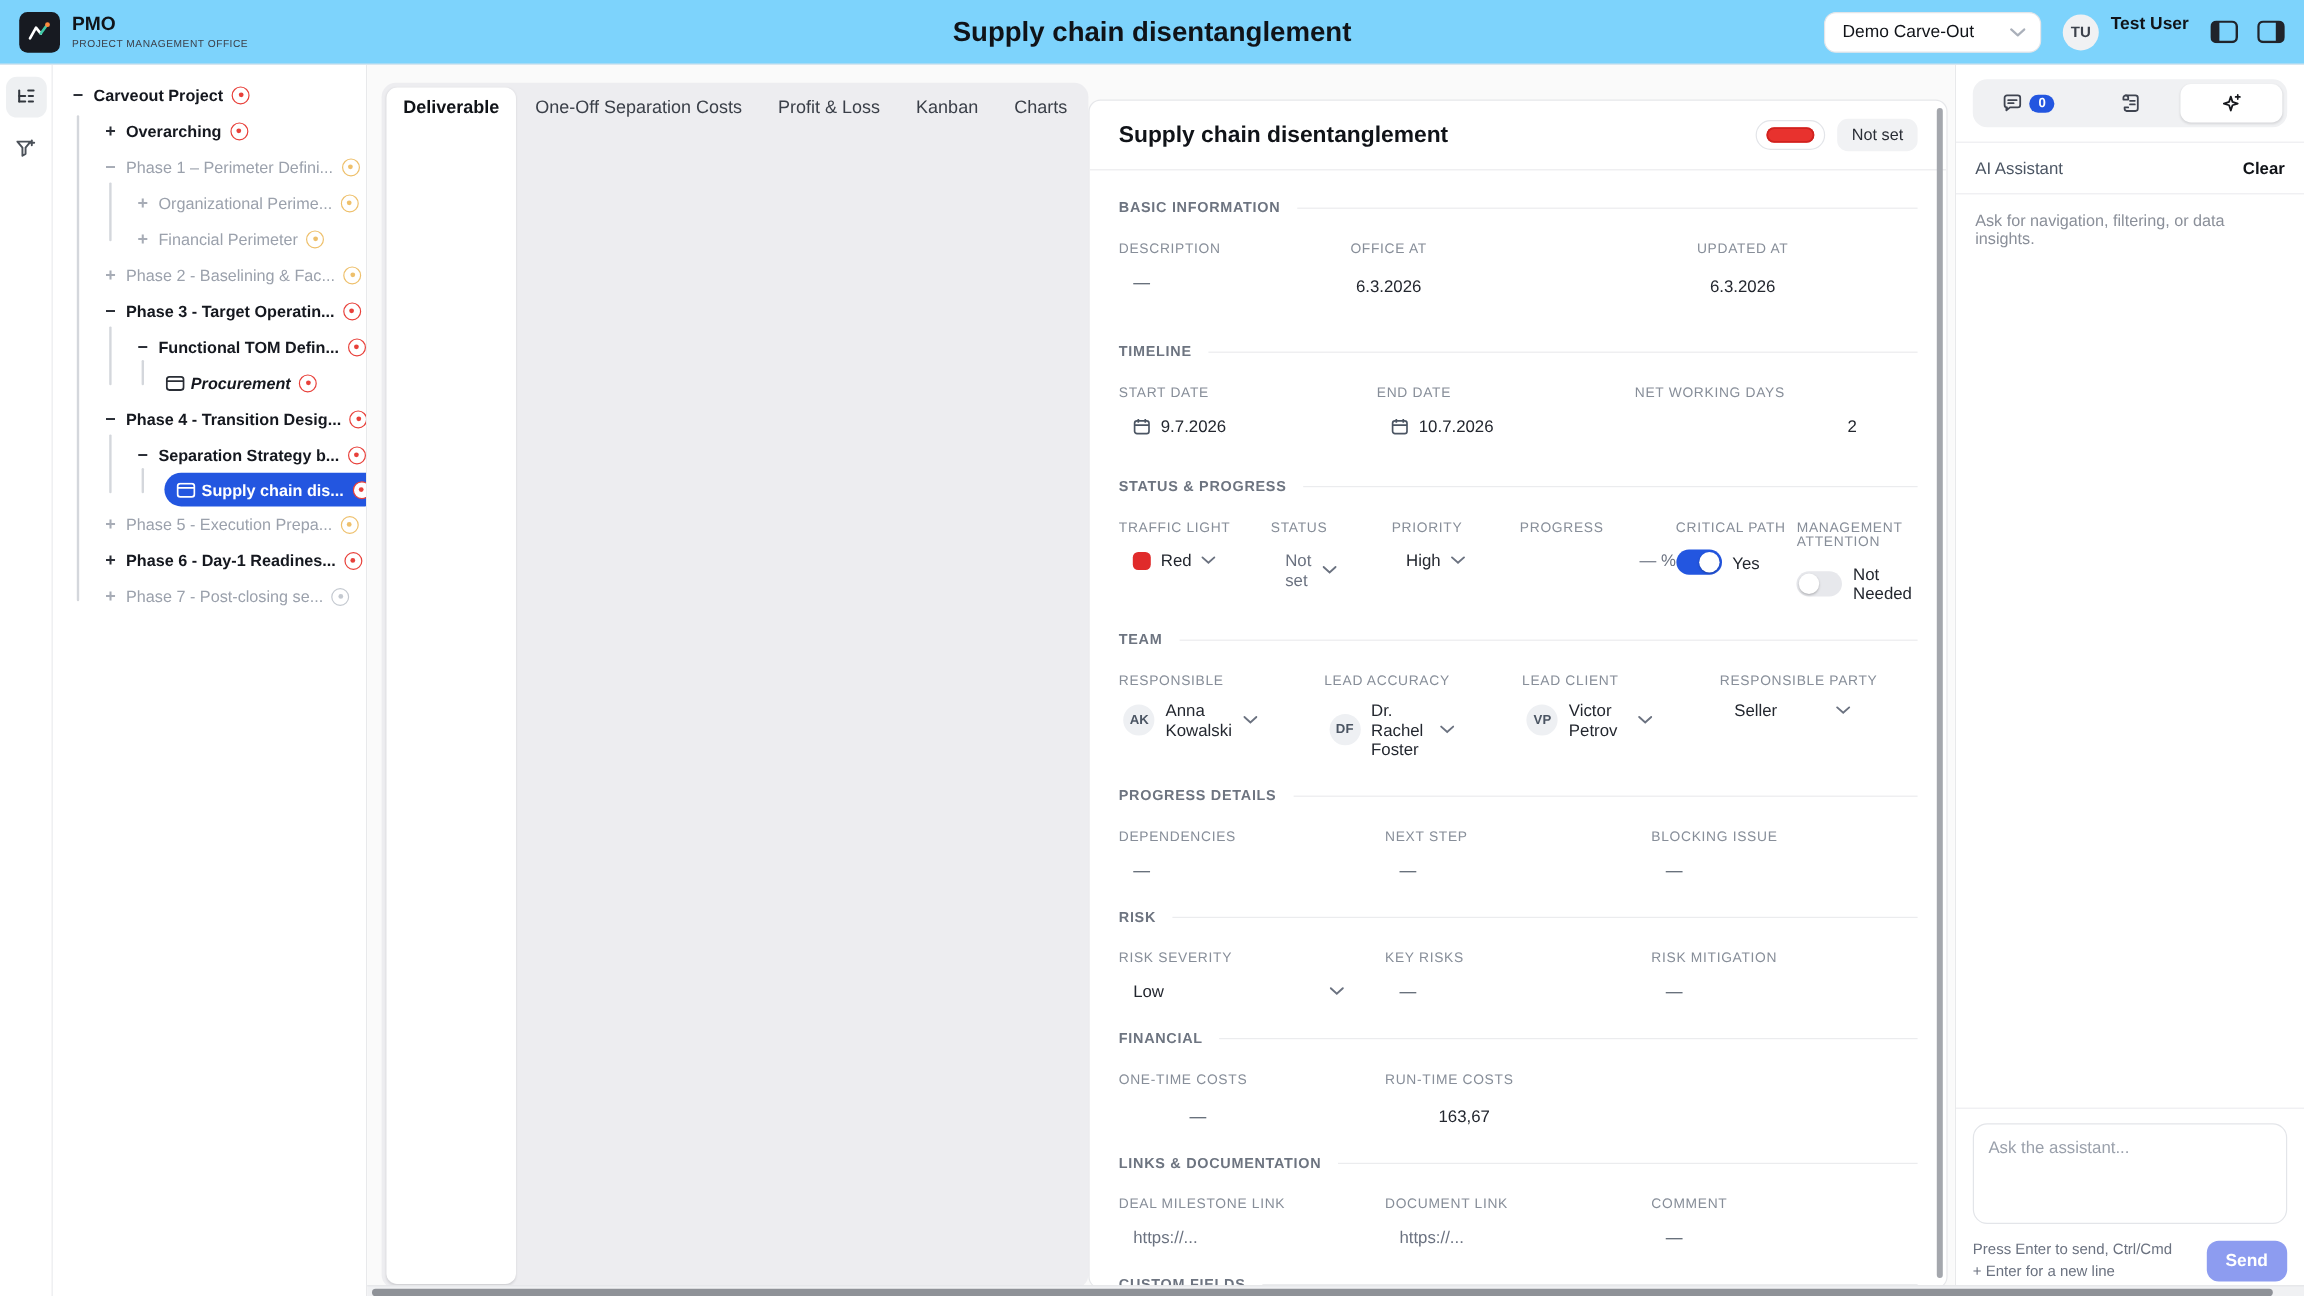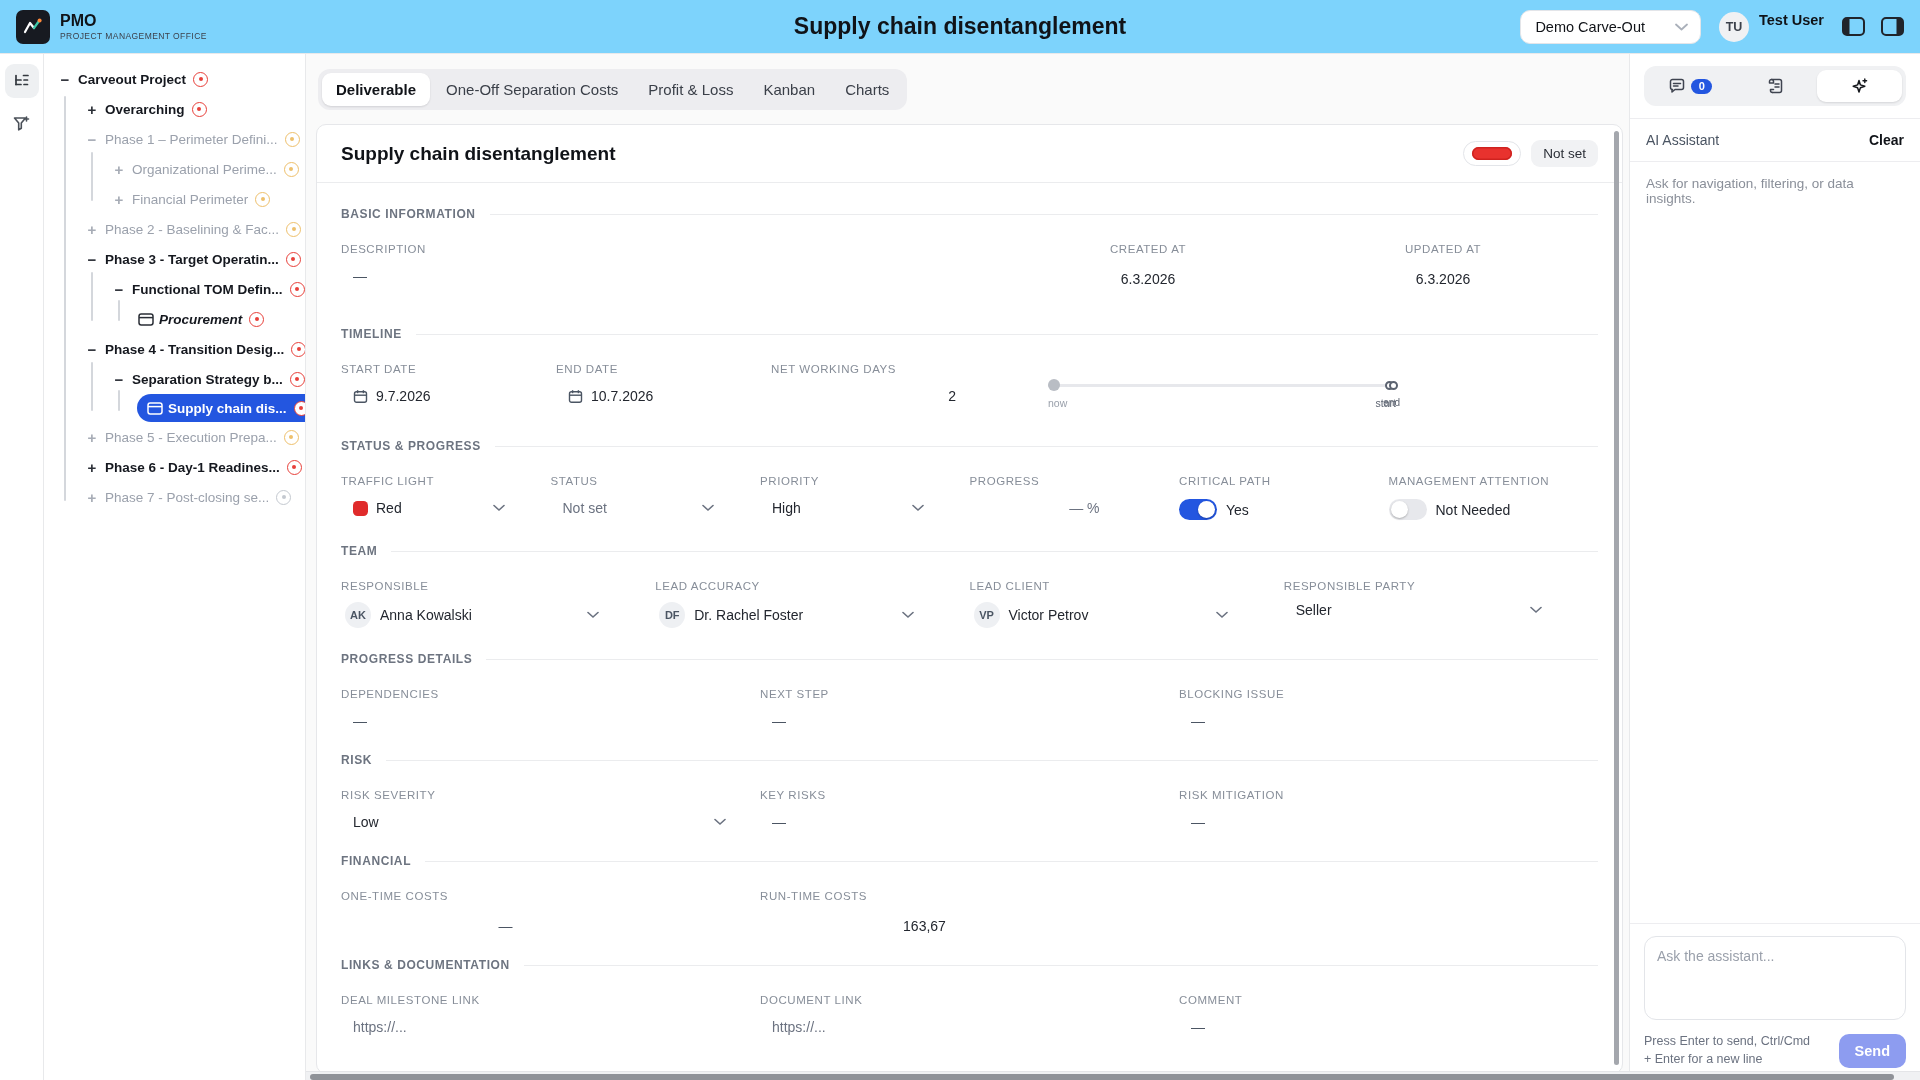--- a/index.html
+++ b/index.html
@@ -37,21 +37,21 @@
   .tree-row.muted .expander{color:#a7acb6}
   .tree-row.selected{background:#2356e0;color:#fff;height:28px;padding-left:9px}
   .tree-row.selected .expander{color:#fff}
   .status-circle{width:15px;height:15px;border-radius:50%;background:#fff;position:relative;flex:0 0 15px}
   .status-circle::after{content:"";position:absolute;inset:4.5px;border-radius:50%}
   .st-red{border:1.5px solid #e8403a}.st-red::after{background:#e8403a}
   .st-amber{border:1.5px solid #eec06c}.st-amber::after{background:#eec06c}
   .st-gray{border:1.5px solid #c4c9d0}.st-gray::after{background:#c4c9d0}
 
   
-  .main{flex:1;min-width:0;background:#fafafa;padding:15px 6px 6px 10px;display:flex;flex-direction:column;position:relative}
+  .main{flex:1;min-width:0;background:#fafafa;padding:15px 6px 6px 10px;display:flex;flex-direction:row;position:relative}
   .tabs{display:inline-flex;background:#ededf0;border-radius:12px;padding:4px;gap:2px;width:max-content;margin-left:2px}
   .tab{padding:8px 14px;border-radius:9px;font-size:15px;color:#3a3f48;white-space:nowrap;cursor:pointer}
   .tab.active{background:#fff;box-shadow:0 1px 2px rgba(16,18,23,.12);font-weight:600;color:#101318}
 
   .card{margin-top:14px;background:#fff;border:1px solid #e6e7ea;border-radius:10px;flex:1;min-height:0;overflow:hidden;position:relative;display:flex;flex-direction:column}
   .card-head{display:flex;align-items:center;justify-content:space-between;padding:15px 24px;border-bottom:1px solid #ebecee}
   .card-title{font-size:19px;font-weight:700;color:#101318}
   .head-right{display:flex;align-items:center;gap:10px}
   .traffic-wrap{border:1px solid #e3e5e9;border-radius:999px;padding:5px 8px;display:flex;align-items:center;cursor:pointer}
   .traffic-pill{width:40px;height:13px;border-radius:8px;background:#e8322e;box-shadow:inset 0 0 0 1.5px #cf221f}
@@ -321,21 +321,21 @@
             <div class="sec-head">
                 <span class="sec-title">BASIC INFORMATION</span>
                 <span class="sec-line"></span>
               </div>
             <div class="g-basic">
               <div>
                 <div class="f-label">DESCRIPTION</div>
                 <div class="f-value indent dash">—</div>
               </div>
               <div class="center-cell">
-                <div class="f-label">CREATED AT</div>
+                <div class="f-label">OFFICE AT</div>
                 <div class="f-value">6.3.2026</div>
               </div>
               <div class="center-cell">
                 <div class="f-label">UPDATED AT</div>
                 <div class="f-value">6.3.2026</div>
               </div>
             </div>
           </div>
 
           <div class="sec">
@@ -586,20 +586,27 @@
                 <div class="f-label">DOCUMENT LINK</div>
                 <div class="f-value indent gray-val">https://...</div>
               </div>
               <div>
                 <div class="f-label">COMMENT</div>
                 <div class="f-value indent dash">—</div>
               </div>
             </div>
           </div>
 
+          <div class="sec">
+            <div class="sec-head">
+                <span class="sec-title">CUSTOM FIELDS</span>
+                <span class="sec-line"></span>
+              </div>
+
+          </div>
 
         </div>
         <div class="vscroll"></div>
       </div>
     </div>
 
     <div class="right">
       <div class="ai-tabs-wrap">
         <div class="ai-tabs">
           <div class="ai-tab">

